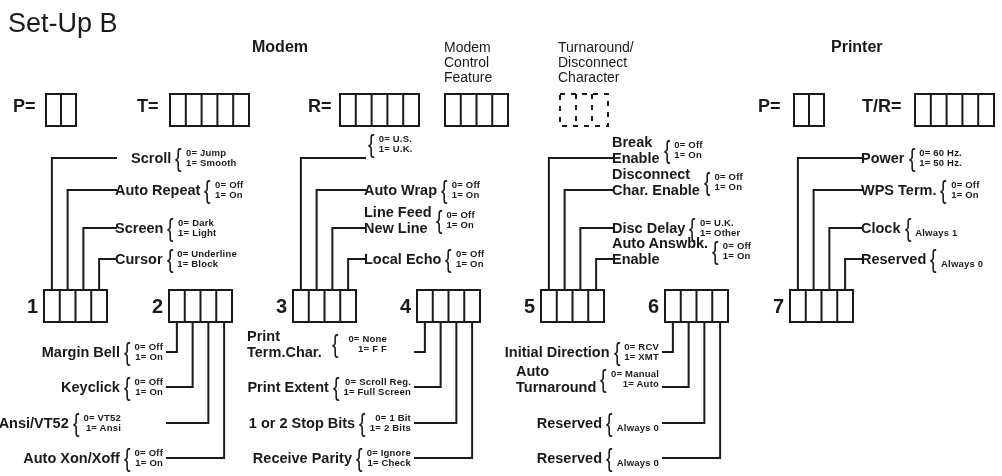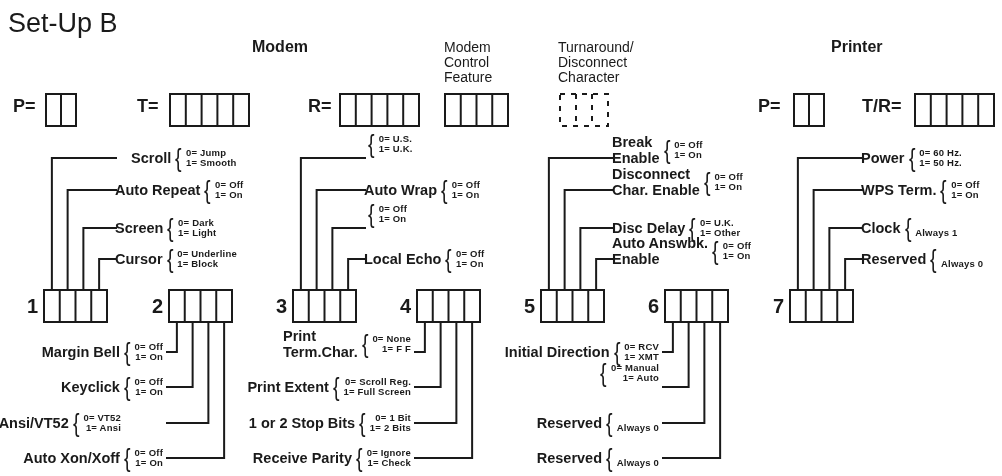--- a/index.html
+++ b/index.html
@@ -236,38 +236,42 @@
       <div class="feat-name">
         <div>Auto Wrap</div>
       </div>
       <span class="brace">{</span>
       <div class="opts">
         <div>0= Off</div>
         <div>1= On</div>
       </div>
     </div>
     <div class="abs feat" style="top: 204px; left: 364px;">
+      <div class="feat-name">
+        <div>Line Feed</div>
+        <div>New Line</div>
+      </div>
       <span class="brace">{</span>
       <div class="opts">
         <div>0= Off</div>
         <div>1= On</div>
       </div>
     </div>
     <div class="abs feat" style="top: 249px; left: 364px;">
       <div class="feat-name">
         <div>Local Echo</div>
       </div>
       <span class="brace">{</span>
       <div class="opts">
         <div>0= Off</div>
         <div>1= On</div>
       </div>
     </div>
     <div class="abs group-num" style="left: 400px; top: 295px;">4</div>
-    <div class="abs feat" style="top: 328px; right: 591px; text-align: right;">
+    <div class="abs feat" style="top: 328px; right: 615px; text-align: right; gap: 6px;">
       <div class="feat-name" style="text-align: left;">
         <div>Print</div>
         <div>Term.Char.</div>
       </div>
       <span class="brace">{</span>
       <div class="opts">
         <div>0= None</div>
         <div>1= F F</div>
       </div>
     </div>
@@ -350,20 +354,24 @@
       <div class="feat-name" style="text-align: right;">
         <div>Initial Direction</div>
       </div>
       <span class="brace">{</span>
       <div class="opts">
         <div>0= RCV</div>
         <div>1= XMT</div>
       </div>
     </div>
     <div class="abs feat" style="top: 363px; right: 343px; text-align: right;">
+      <div class="feat-name" style="text-align: left;">
+        <div>Auto</div>
+        <div>Turnaround</div>
+      </div>
       <span class="brace">{</span>
       <div class="opts">
         <div>0= Manual</div>
         <div>1= Auto</div>
       </div>
     </div>
     <div class="abs feat" style="top: 413px; right: 343px; text-align: right;">
       <div class="feat-name" style="text-align: right;">
         <div>Reserved</div>
       </div>

